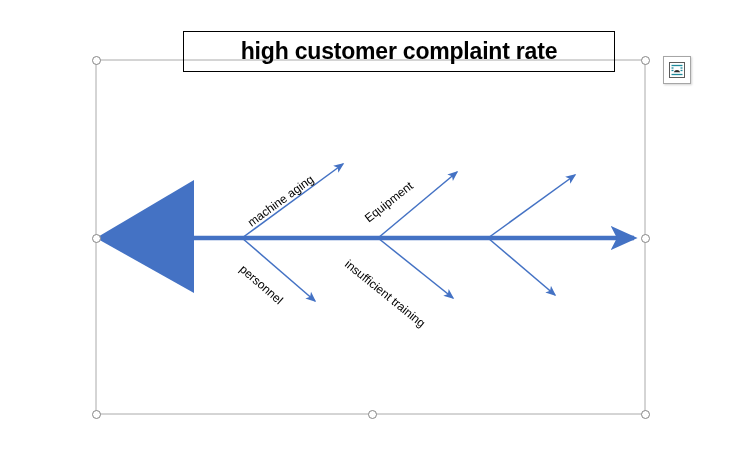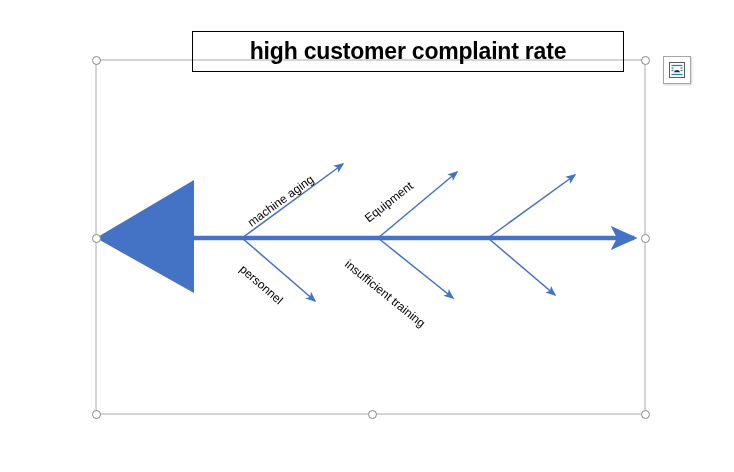--- a/index.html
+++ b/index.html
@@ -19,21 +19,21 @@
   }
   #diagram-svg {
     position: absolute;
     left: 0;
     top: 0;
     width: 734px;
     height: 472px;
   }
   .title-box {
     position: absolute;
-    left: 192px;
+    left: 183px;
     top: 31px;
     width: 432px;
     height: 41px;
     border: 1.5px solid #000000;
     box-sizing: border-box;
     background: transparent;
     display: flex;
     align-items: center;
     justify-content: center;
   }

